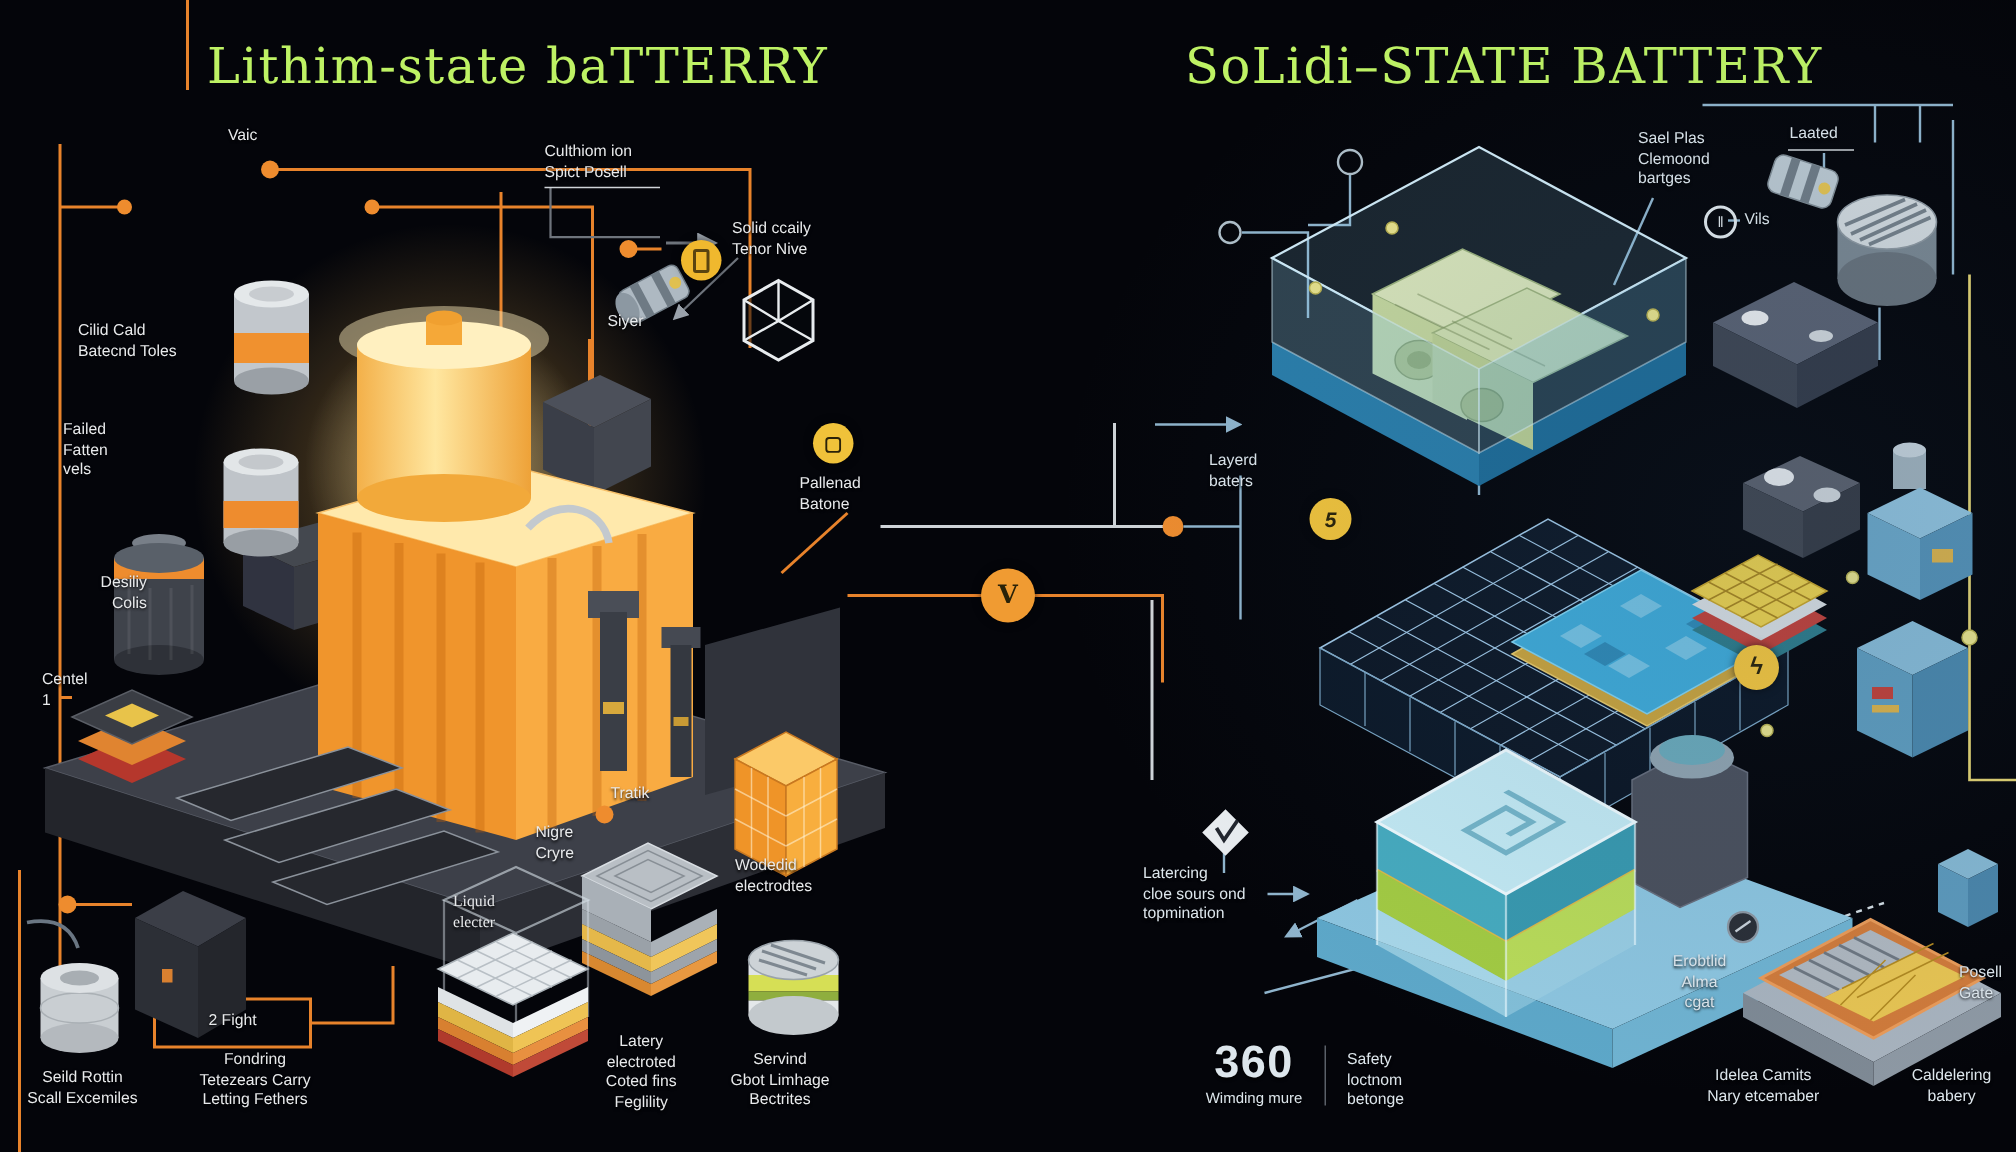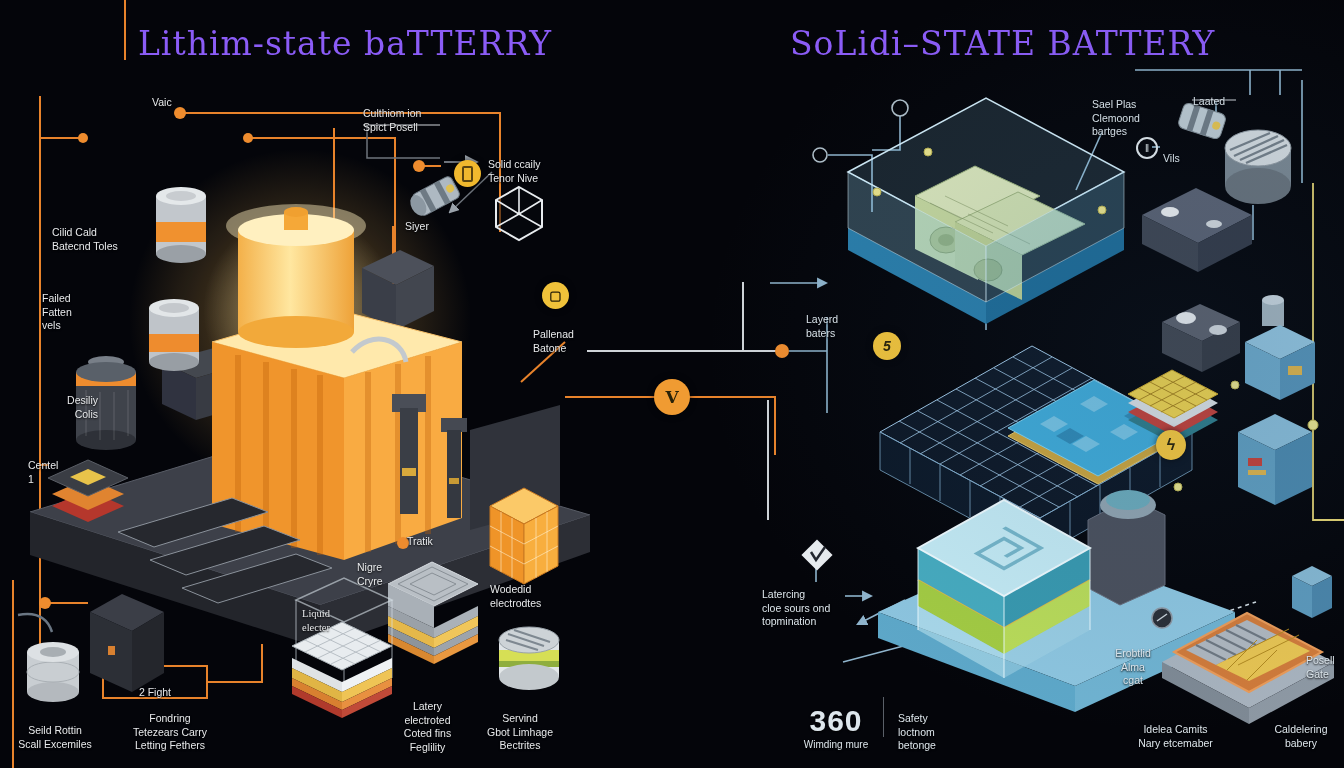--- a/index.html
+++ b/index.html
@@ -2,24 +2,24 @@
 <html><head>
 <meta charset="utf-8">
 <style>
   html,body{margin:0;padding:0;background:#000;}
   #stage{position:relative;width:1344px;height:768px;background:#04050a;overflow:hidden;
          font-family:"Liberation Sans",sans-serif;}
   #stage::after{content:"";position:absolute;right:0;top:0;width:680px;height:768px;
          background:radial-gradient(ellipse at 75% 45%, rgba(40,80,120,.14), transparent 65%);pointer-events:none;}
   .glow{position:absolute;border-radius:50%;pointer-events:none;mix-blend-mode:screen;}
   .scene{position:absolute;left:0;top:0;}
-  .title{position:absolute;color:#8b5cf6;font-family:"DejaVu Serif",serif;font-size:33px;
+  .title{position:absolute;color:#bef264;font-family:"DejaVu Serif",serif;font-size:33px;
          letter-spacing:1px;text-align:center;white-space:nowrap;}
   .lbl{position:absolute;color:#e8eaec;font-size:10.5px;line-height:1.3;white-space:pre-line;
-       text-shadow:0 1px 2px #000;margin-top:12px;}
+       text-shadow:0 1px 2px #000;}
   .lbl.r{color:#dde6ec;}
   .lbl.c{text-align:center;}
   .big{font-size:30px;font-weight:bold;letter-spacing:1px;line-height:1;}
   .badge{position:absolute;border-radius:50%;display:flex;align-items:center;justify-content:center;
          color:#2a2208;font-weight:bold;box-shadow:0 0 6px rgba(0,0,0,.6);}
   .badge span{display:block;}
   .bshape{width:7px;height:12px;border:2px solid #5a4410;border-radius:2px;}
   .ring{position:absolute;border-radius:50%;border:2px solid #dfe6ea;display:flex;align-items:center;
         justify-content:center;color:#dfe6ea;font-size:10px;}
   .divline{position:absolute;width:1px;background:#5a6068;}

